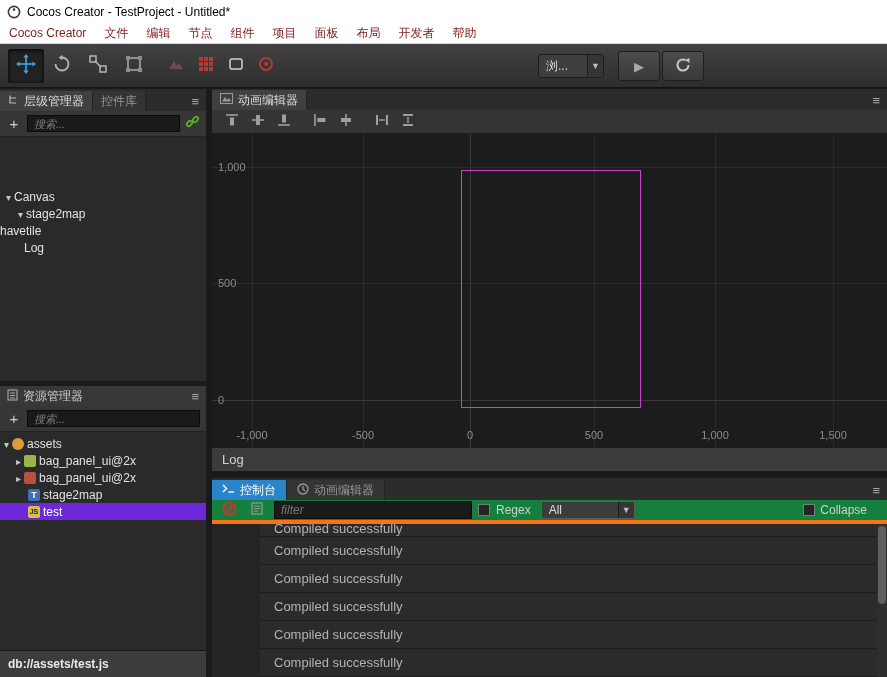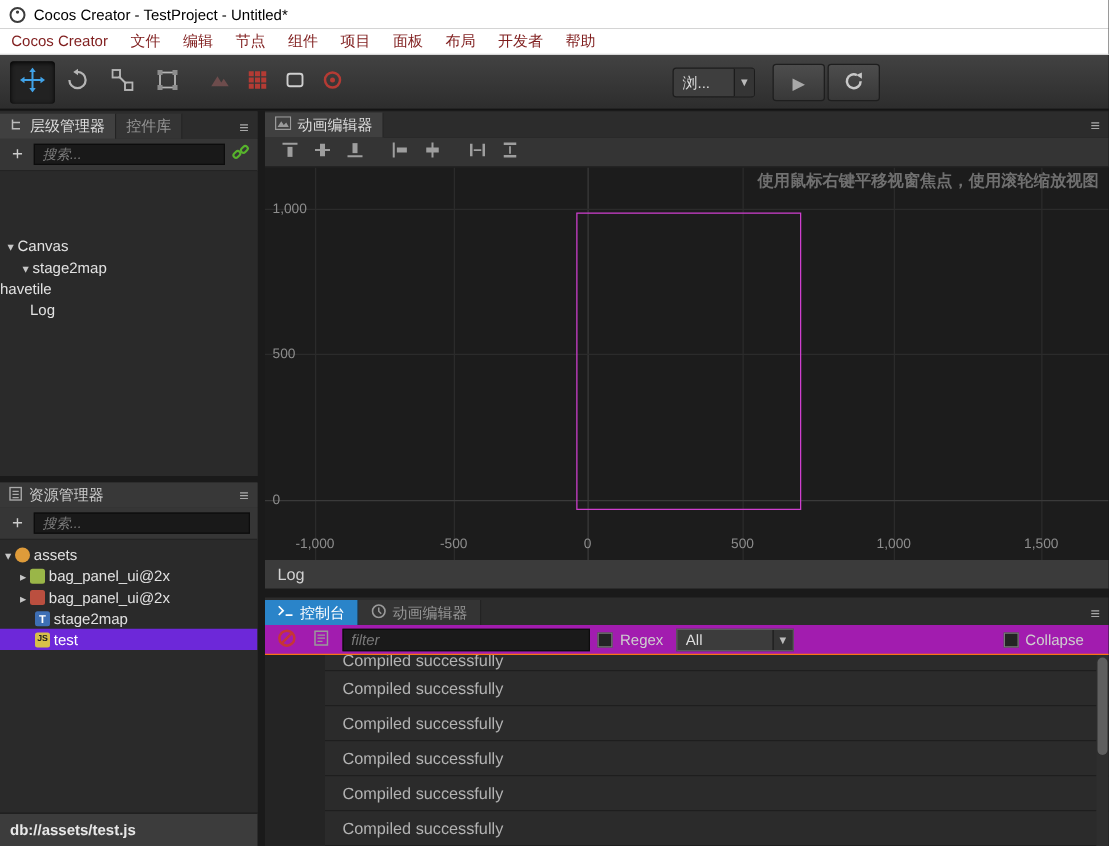--- a/index.html
+++ b/index.html
@@ -67,21 +67,21 @@
   .gl-axis { background:#3a3a3a; }
   .design-rect { position:absolute; left:249px; top:36px; width:180px; height:238px; border:1px solid #cf3fcf; }
   .ylabel { position:absolute; left:6px; transform:translateY(-50%); color:#8d8d8d; font-size:11px; }
   .xlabel { position:absolute; bottom:7px; transform:translateX(-50%); color:#8d8d8d; font-size:11px; }
   .hint { position:absolute; top:2px; right:8px; color:#707070; font-size:13px; font-weight:bold; }
   .logbar { height:23px; background:#3b3b3b; color:#d2d2d2; font-size:13px; display:flex; align-items:center; padding-left:10px; flex:none; }
   .vsplit { height:7px; background:#1a1a1a; flex:none; }
   .console-tabs { height:22px; background:#2c2c2c; display:flex; align-items:flex-end; position:relative; flex:none; }
   .ctab { height:20px; padding:0 10px; display:flex; align-items:center; gap:5px; font-size:12px; color:#969696; background:#343434; border-right:1px solid #232323; }
   .ctab.active { background:#2a84c9; color:#fff; }
-  .console-toolbar { height:24px; background:#a21caf; border-bottom:1px solid #f97316; display:flex; align-items:center; gap:6px; padding:0 6px; flex:none; }
+  .console-toolbar { height:24px; background:#15803d; border-bottom:4px solid #f97316; display:flex; align-items:center; gap:6px; padding:0 6px; flex:none; }
   .icon-btn { width:22px; height:20px; background:none; border:none; display:flex; align-items:center; justify-content:center; }
   .filter-input { width:198px; height:18px; background:#1a1a1a; border:1px solid #0c0c0c; color:#ccc; font-size:12px; font-style:italic; padding:0 6px; outline:none; }
   .filter-input::placeholder { color:#787878; font-style:italic; }
   .cbx { width:12px; height:12px; background:#242424; border:1px solid #7a7a7a; flex:none; }
   .cbx-label { color:#cfcfcf; font-size:12px; }
   .all-dd { width:94px; height:18px; background:#3c3c3c; border:1px solid #5c5c5c; display:flex; align-items:center; color:#ddd; font-size:12px; margin-left:4px; }
   .all-dd .dd-text { flex:1; padding-left:7px; }
   .collapse-group { margin-left:auto; display:flex; align-items:center; gap:5px; margin-right:14px; }
   .log-list { flex:1; background:#242424; position:relative; overflow:hidden;padding-left:48px; }
   .log-row { height:28px; display:flex; align-items:center; padding-left:14px; color:#b3b3b3; font-size:13px; background:#2b2b2b; border-bottom:1px solid #1e1e1e; }
@@ -397,21 +397,20 @@
       <span class="ylabel" style="top:149px;">500</span>
       <span class="ylabel" style="top:266px;">0</span>
 
       <span class="xlabel" style="left:40px;">-1,000</span>
       <span class="xlabel" style="left:151px;">-500</span>
       <span class="xlabel" style="left:258px;">0</span>
       <span class="xlabel" style="left:382px;">500</span>
       <span class="xlabel" style="left:503px;">1,000</span>
       <span class="xlabel" style="left:621px;">1,500</span>
 
-      <span class="hint">使用鼠标右键平移视窗焦点，使用滚轮缩放视图</span>
     </div>
 
     <div class="logbar">
       <span>Log</span>
     </div>
 
     <div class="vsplit"></div>
 
     <div class="console-tabs">
       <div class="ctab active">

